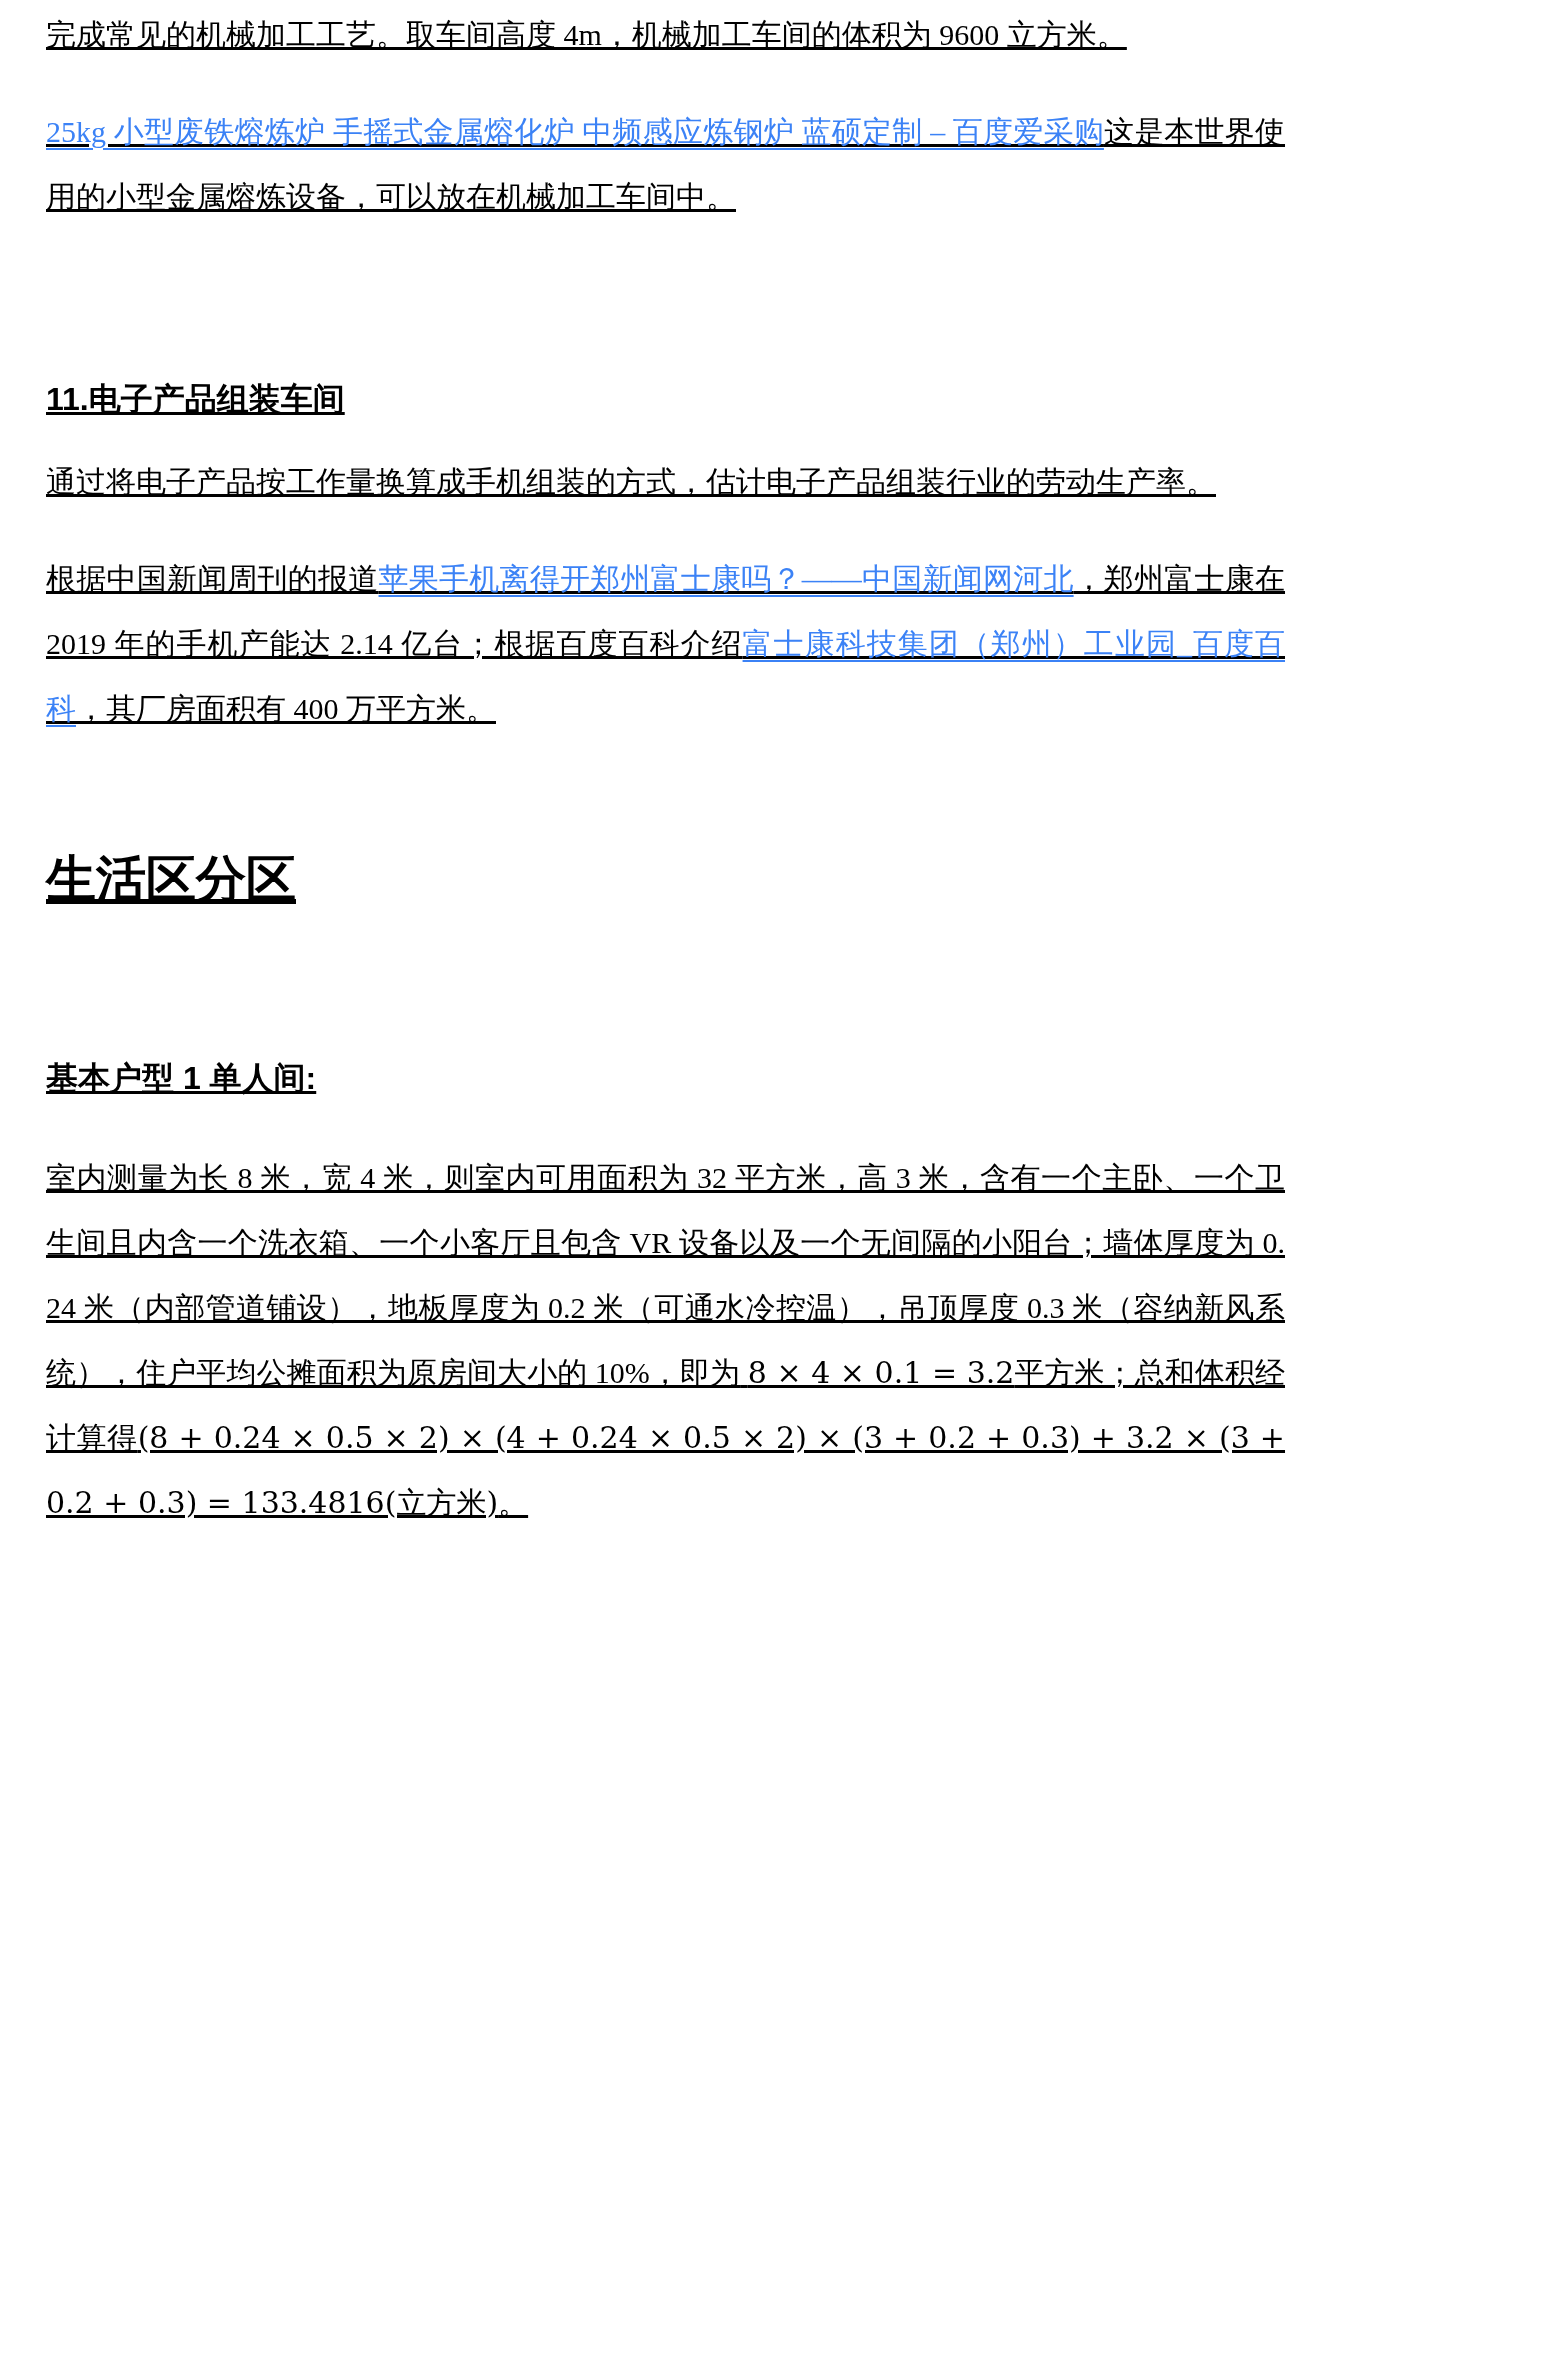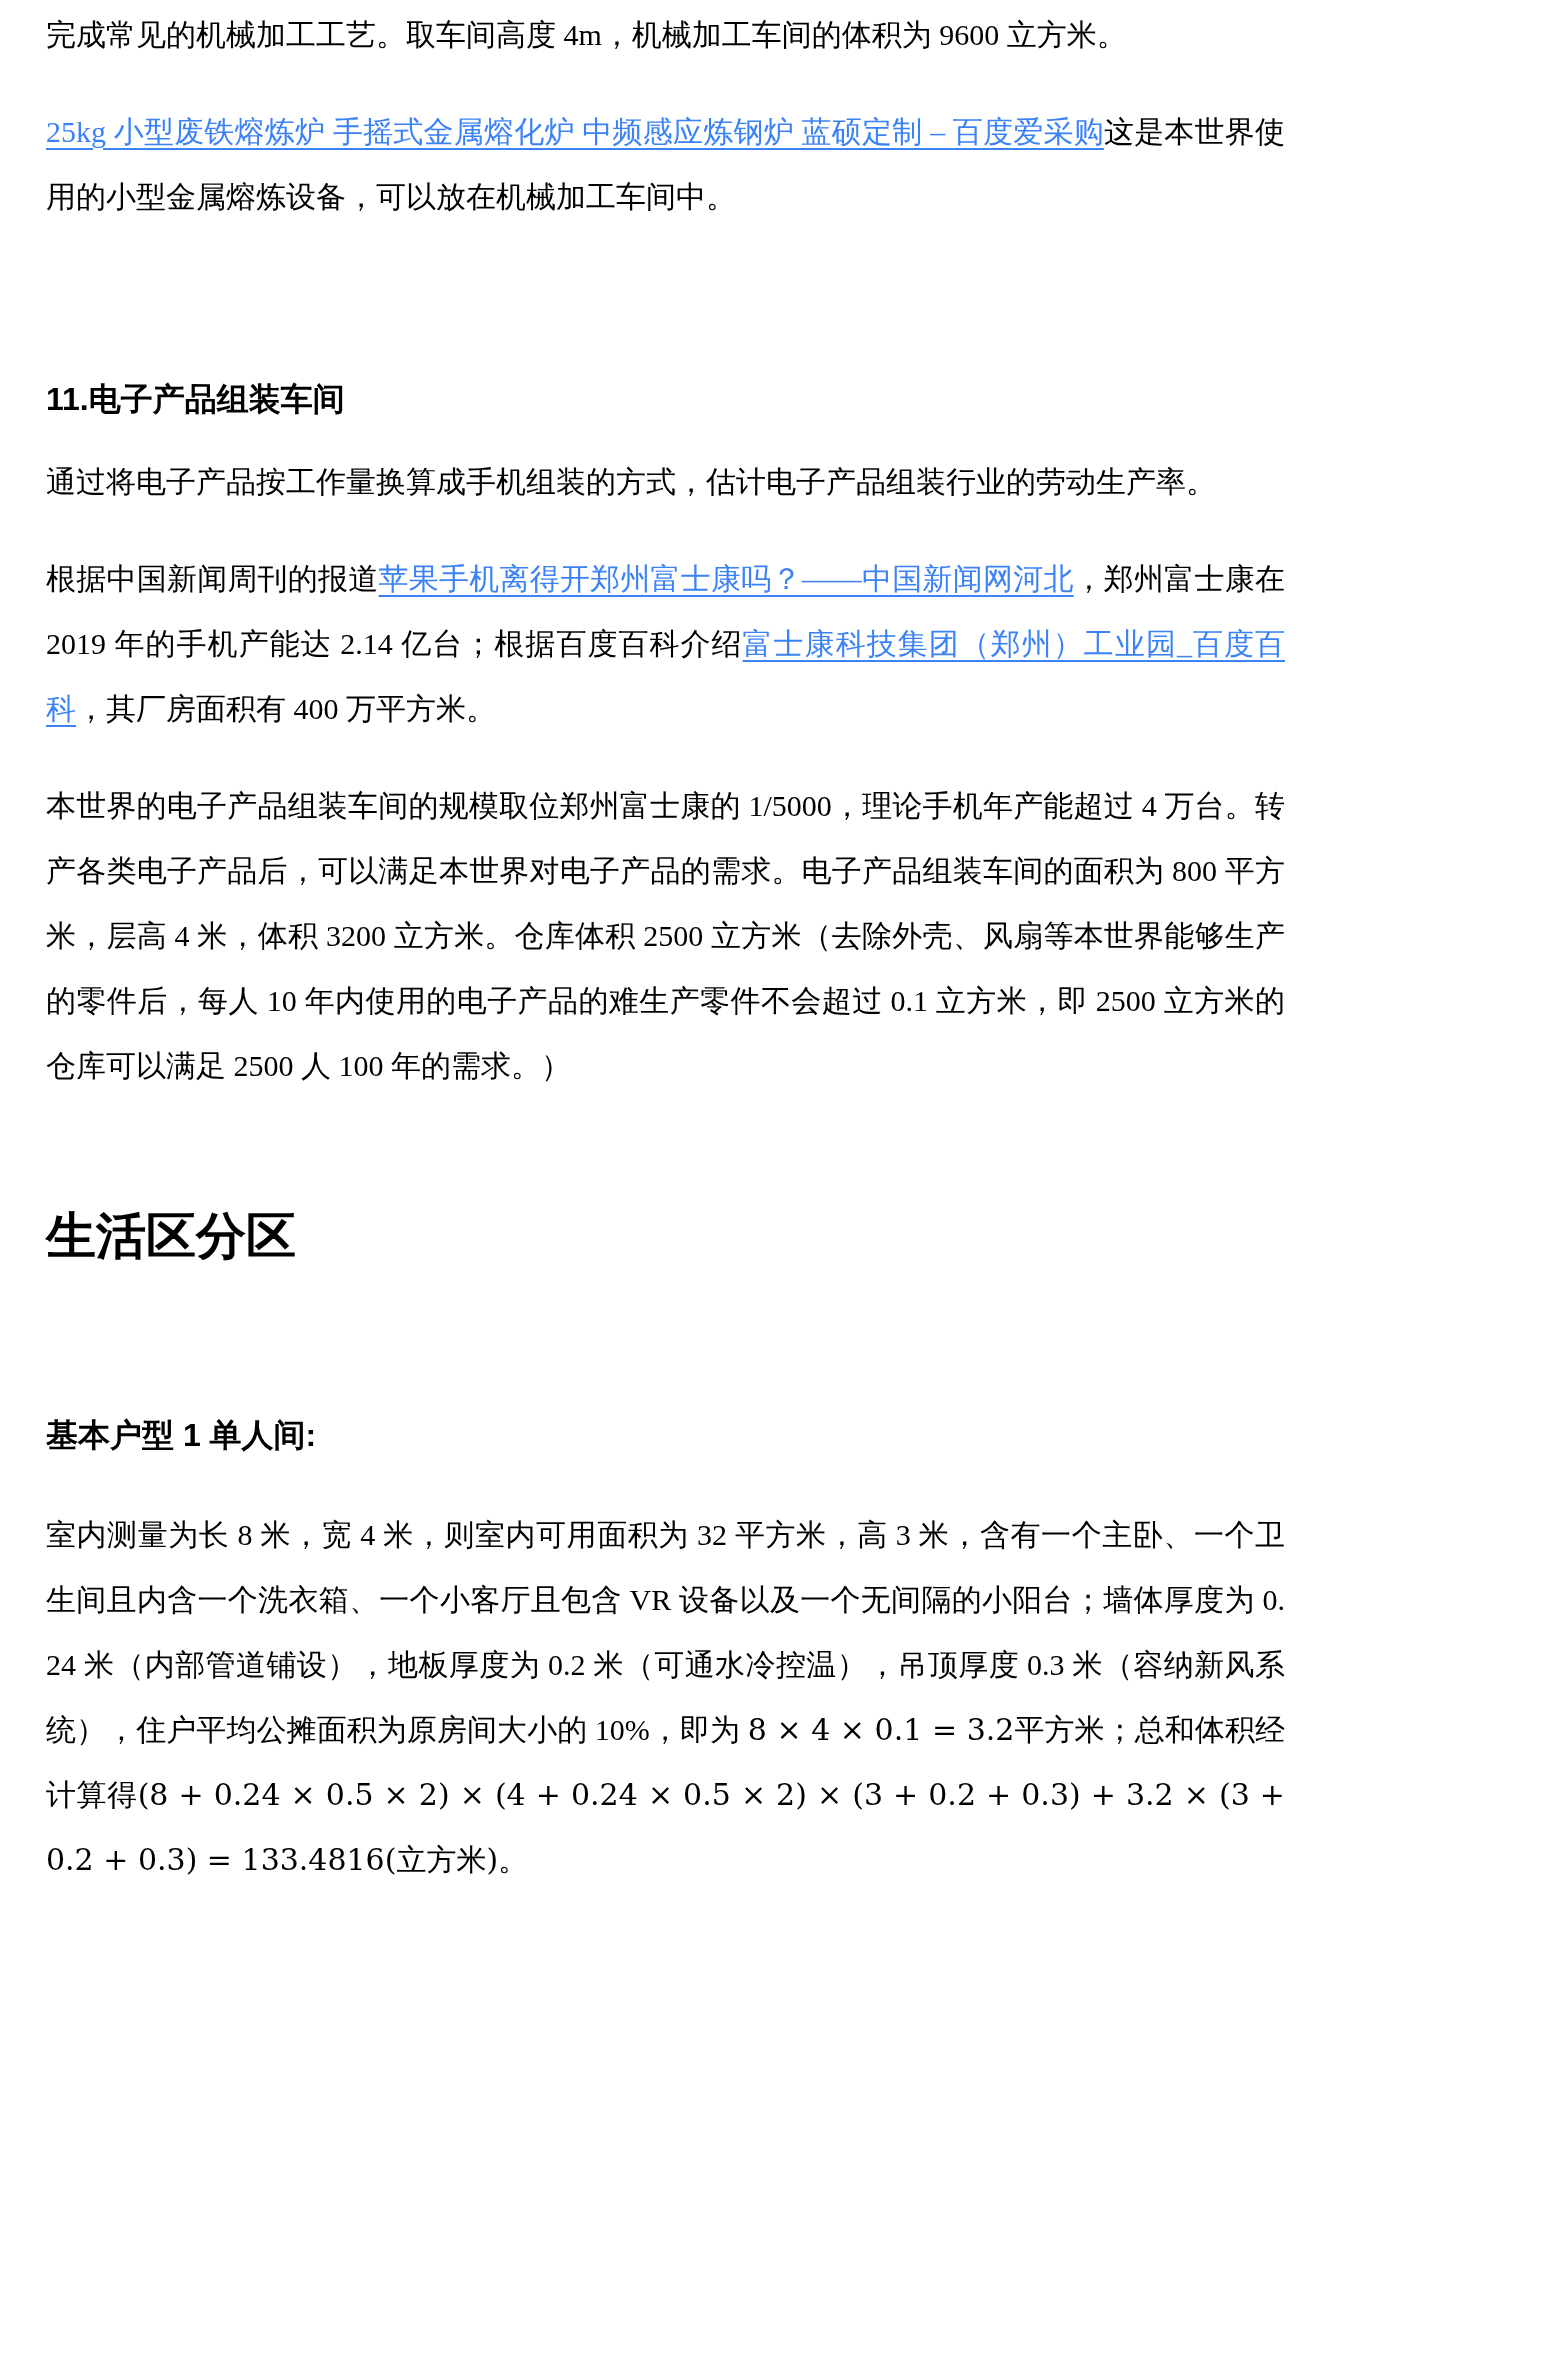--- a/index.html
+++ b/index.html
@@ -9,20 +9,21 @@
     min-height: 2377px;
     background: #ffffff;
     color: #000000;
     font-family: "Liberation Serif", "DejaVu Serif", serif;
   }
   .page {
     width: 1331px;
     min-height: 2377px;
     padding: 1.6px 46px 32px 46px;
     overflow: hidden;
+    text-decoration: underline;
   }
   .para {
     font-size: 30px;
     line-height: 65px;
     margin: 0 0 32px 0;
     text-align: justify;
     word-break: break-all;
   }
   a.doclink {
     color: #3b82f6;
@@ -81,23 +82,20 @@
 
 
   <p class="para">
     <span>通过将电子产品按工作量换算成手机组装的方式，估计电子产品组装行业的劳动生产率。</span>
   </p>
 
   <p class="para">
     <span>根据中国新闻周刊的报道</span><a class="doclink">苹果手机离得开郑州富士康吗？——中国新闻网河北</a><span>，郑州富士康在 2019 年的手机产能达 2.14 亿台；根据百度百科介绍</span><a class="doclink">富士康科技集团（郑州）工业园_百度百科</a><span>，其厂房面积有 400 万平方米。</span>
   </p>
 
-  <p class="para">
-    <span>本世界的电子产品组装车间的规模取位郑州富士康的 1/5000，理论手机年产能超过 4 万台。转产各类电子产品后，可以满足本世界对电子产品的需求。电子产品组装车间的面积为 800 平方米，层高 4 米，体积 3200 立方米。仓库体积 2500 立方米（去除外壳、风扇等本世界能够生产的零件后，每人 10 年内使用的电子产品的难生产零件不会超过 0.1 立方米，即 2500 立方米的仓库可以满足 2500 人 100 年的需求。）</span>
-  </p>
 
   <h1 class="h-big">生活区分区</h1>
 
 
   <h3 class="h-sub">基本户型 1 单人间:</h3>
 
   <p class="para">
     <span>室内测量为长 8 米，宽 4 米，则室内可用面积为 32 平方米，高 3 米，含有一个主卧、一个卫生间且内含一个洗衣箱、一个小客厅且包含 VR 设备以及一个无间隔的小阳台；墙体厚度为 0.24 米（内部管道铺设），地板厚度为 0.2 米（可通水冷控温），吊顶厚度 0.3 米（容纳新风系统），住户平均公摊面积为原房间大小的 10%，即为</span>
     <span class="formula">8 × 4 × 0.1 = 3.2</span><span>平方米；总和体积经计算得</span><span class="formula">(8 + 0.24 × 0.5 × 2) × (4 + 0.24 × 0.5 × 2) × (3 + 0.2 + 0.3) + 3.2 × (3 + 0.2 + 0.3) = 133.4816(立方米)</span><span>。</span>
   </p>

